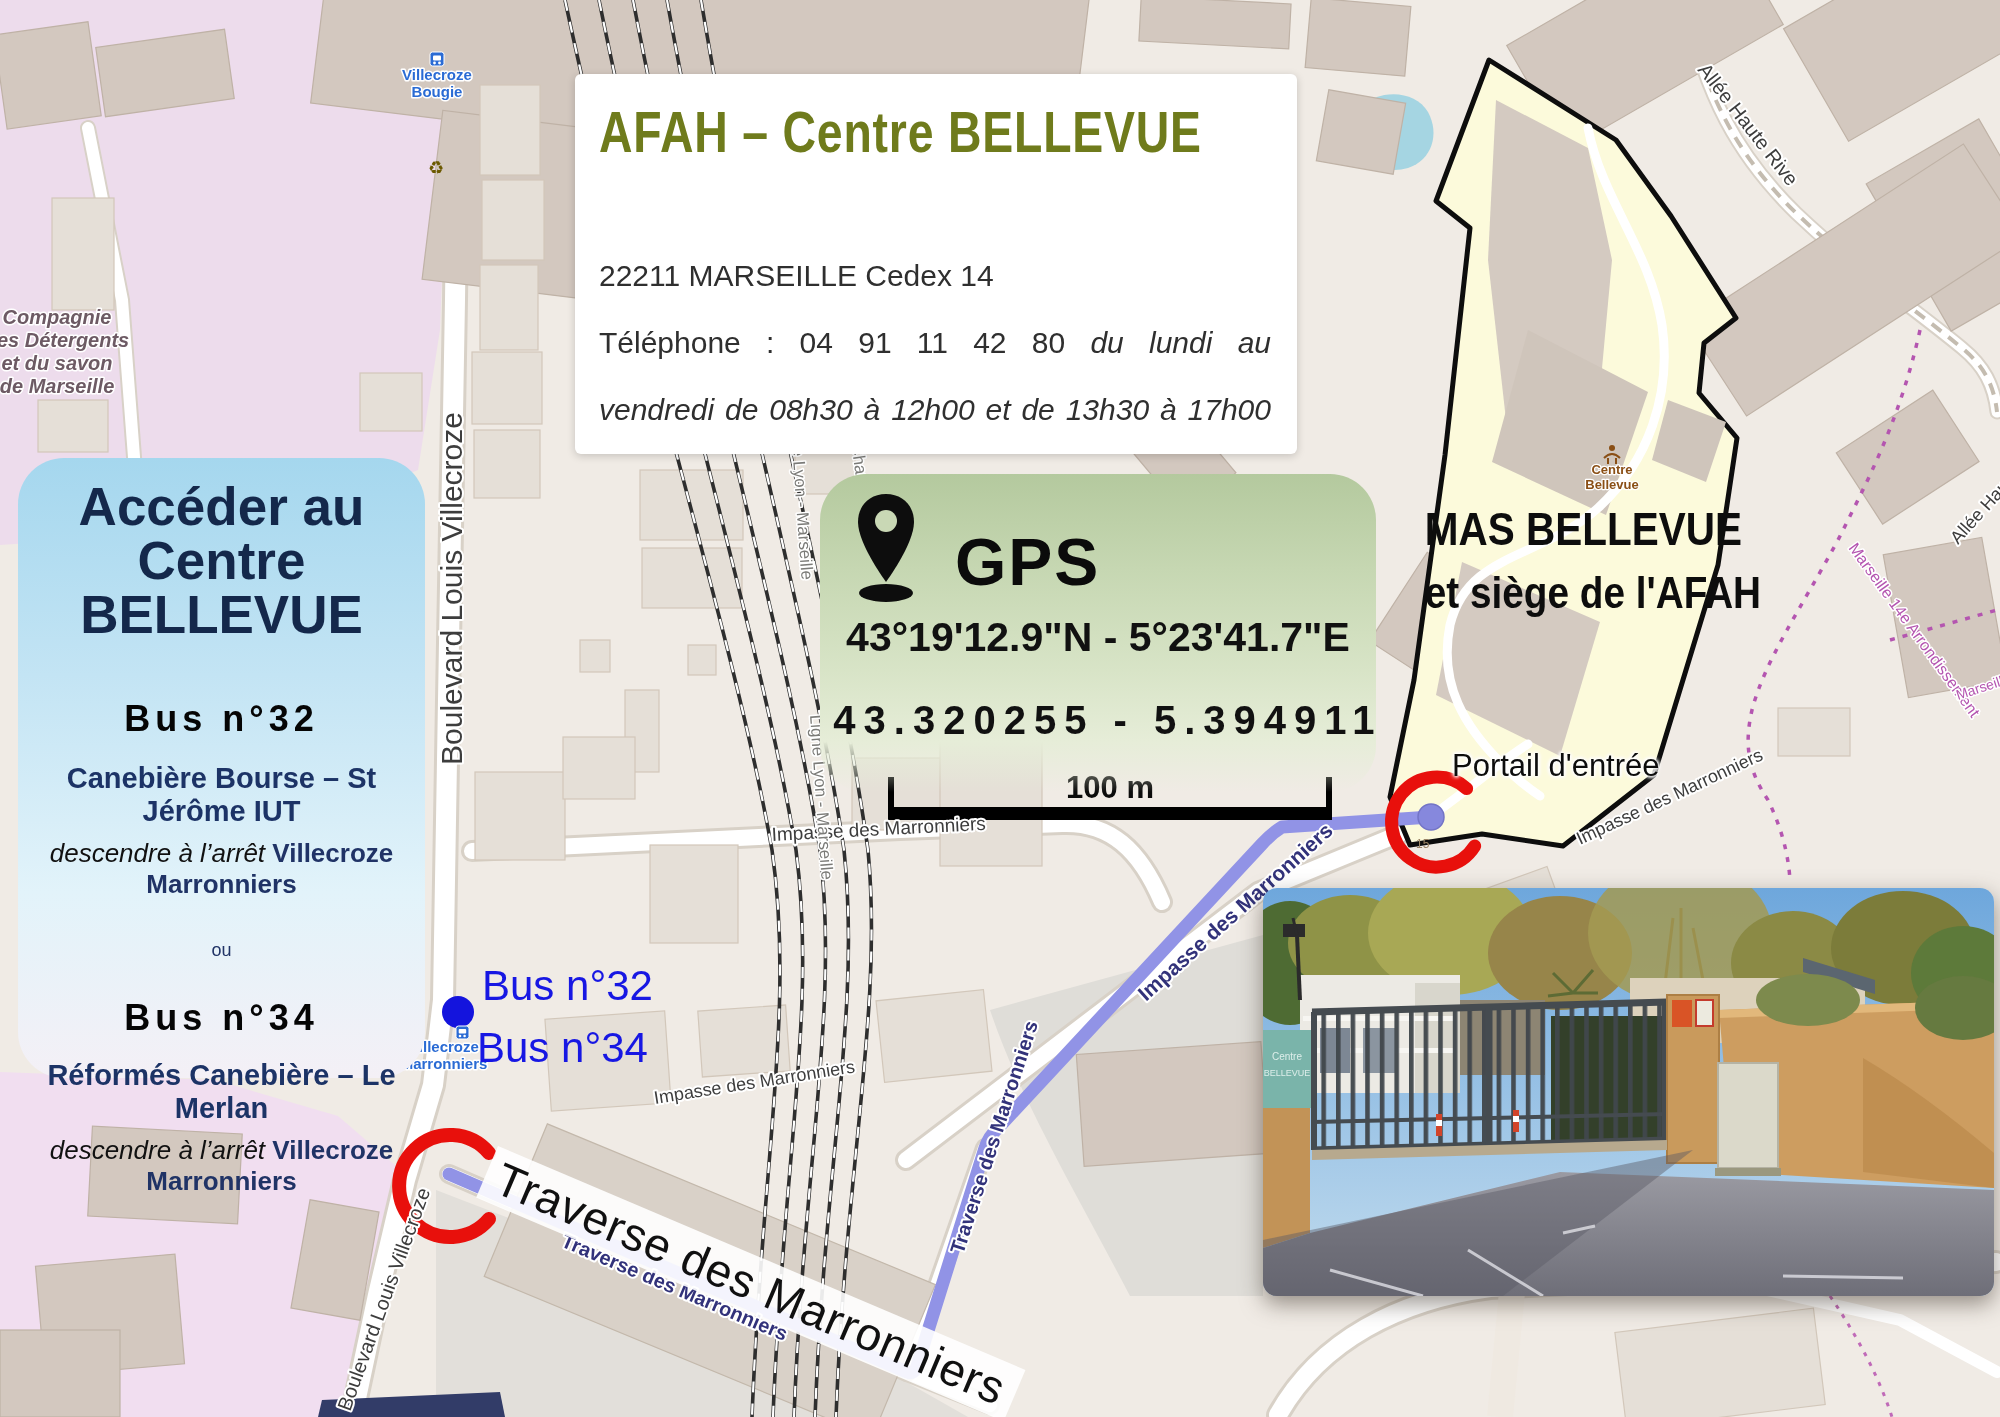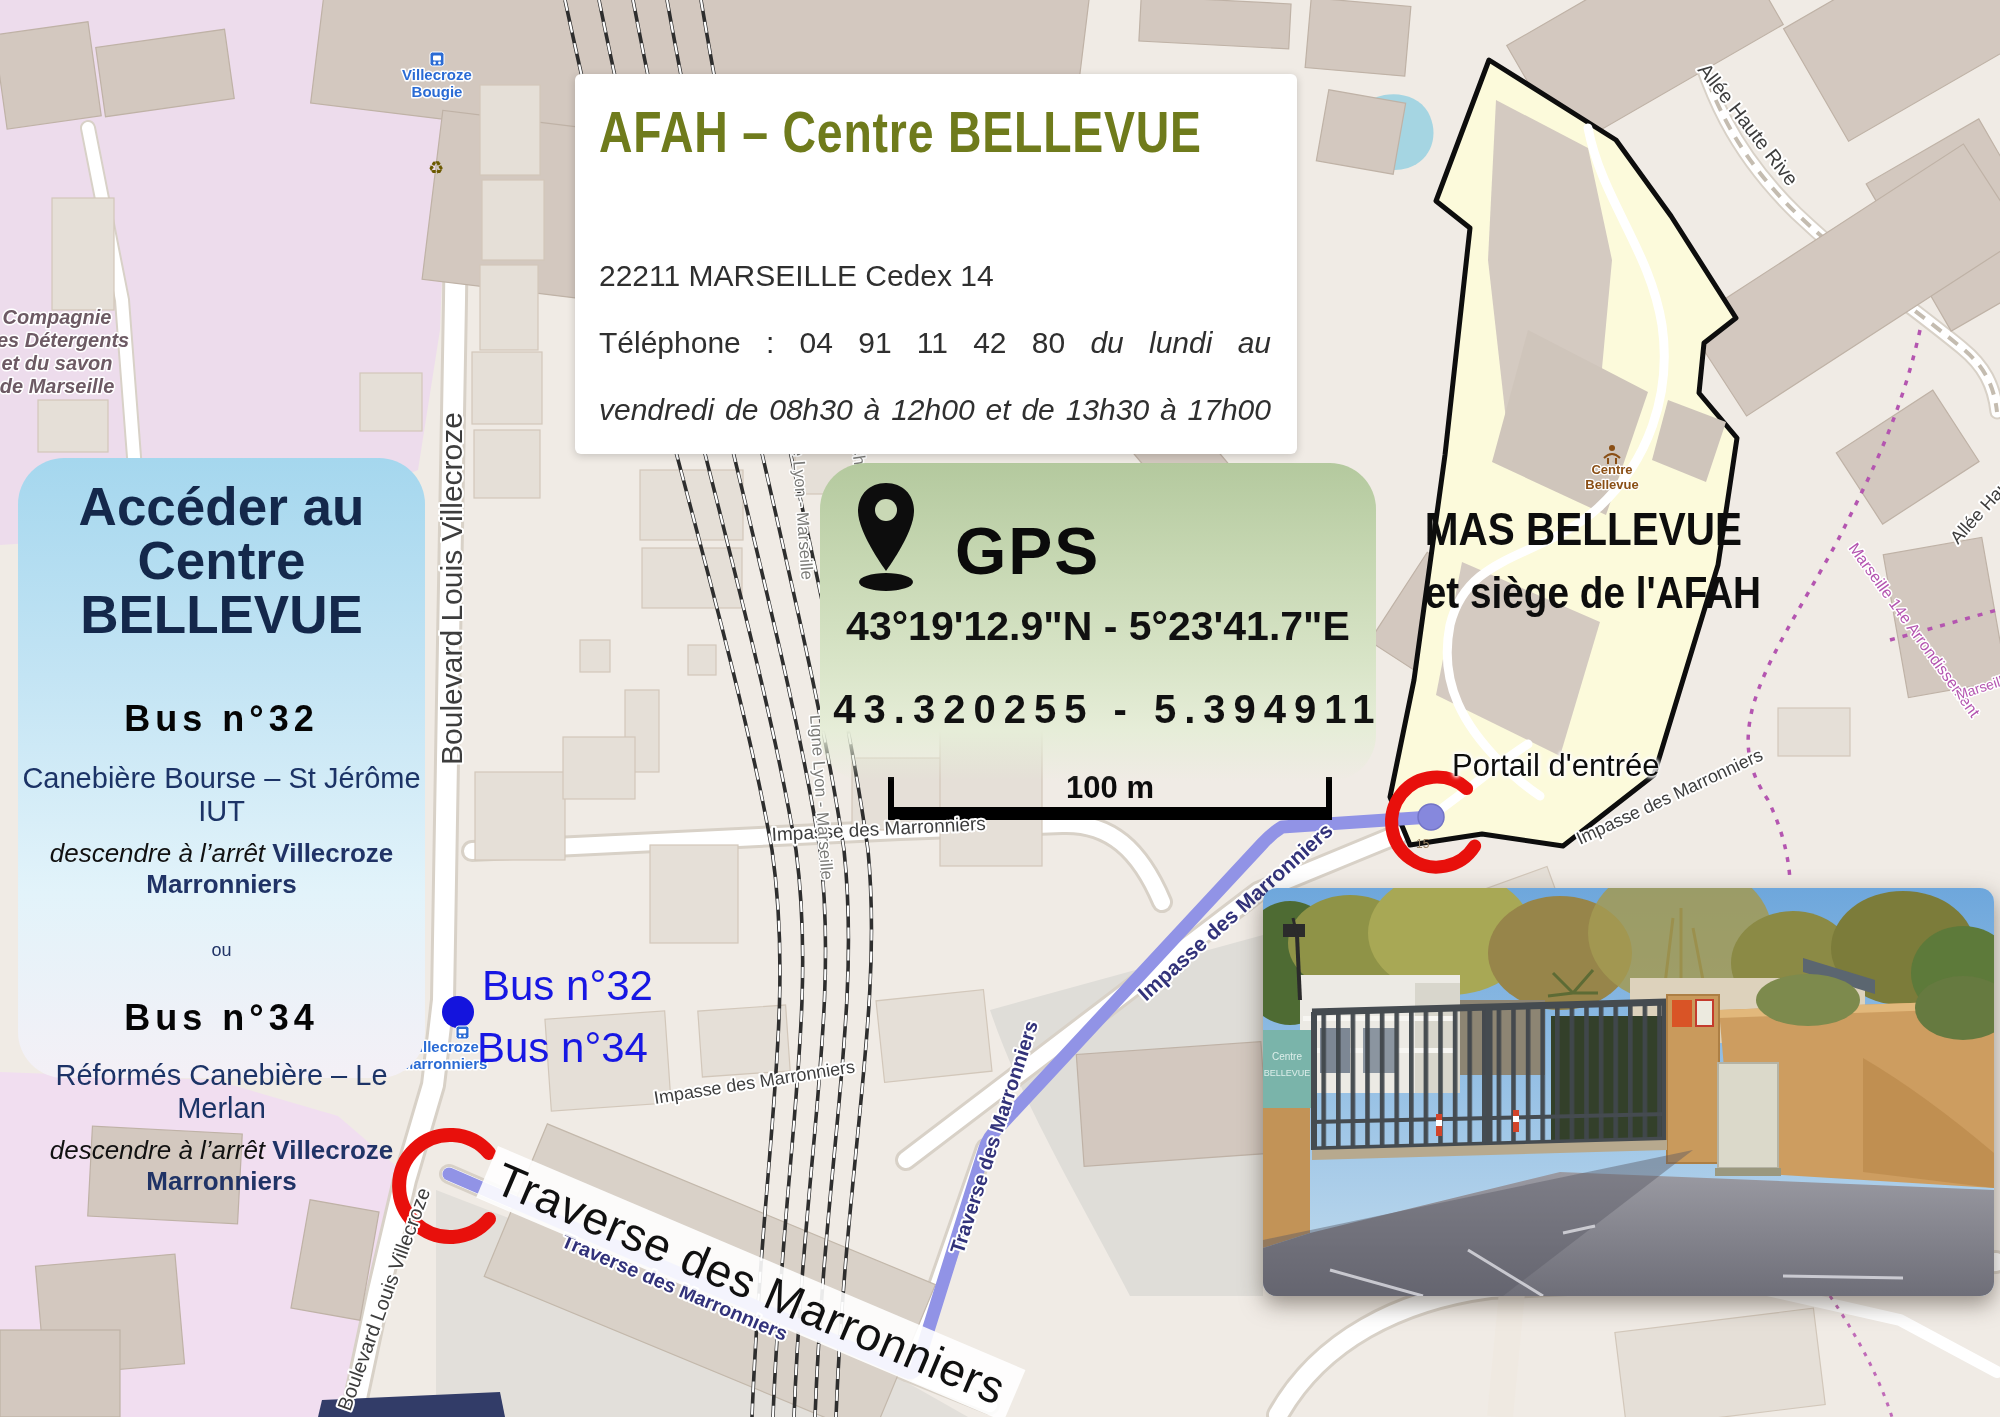--- a/index.html
+++ b/index.html
@@ -25,34 +25,34 @@
 
   
   .info-box{position:absolute;left:575px;top:74px;width:722px;height:380px;background:#fff;
             border-radius:6px;box-shadow:0 2px 8px rgba(0,0,0,.18);z-index:40;}
   .info-title{position:absolute;left:24px;top:24px;font-size:58px;font-weight:bold;color:#6f7b1c;
               transform:scaleX(.8);transform-origin:left center;white-space:nowrap;letter-spacing:1px;}
   .info-line{position:absolute;left:24px;right:26px;color:#2f2f2f;font-size:30px;white-space:nowrap;}
   .info-just{white-space:normal;text-align:justify;text-align-last:justify;}
   .it{font-style:italic;}
 
-  .gps-box{position:absolute;left:820px;top:463px;width:556px;height:318px;border-radius:46px;z-index:30;
+  .gps-box{position:absolute;left:820px;top:474px;width:556px;height:318px;border-radius:46px;z-index:30;
            background:linear-gradient(180deg,#b4c99e 0%,#c6d7b2 30%,#d8e4c7 62%,#e6edd8 84%,rgba(233,239,221,0) 100%);}
   .gps-head{position:absolute;left:135px;top:50px;font-size:66px;font-weight:bold;color:#0b0b0b;letter-spacing:2px;}
   .gps-pin{position:absolute;left:33px;top:18px;}
   .gps-dms{position:absolute;left:0;top:140px;width:100%;text-align:center;font-size:41px;font-weight:bold;color:#111;}
   .gps-dec{position:absolute;left:10px;top:224px;width:100%;text-align:center;font-size:40px;font-weight:600;
            letter-spacing:8px;color:#111;}
 
   .bus-box{position:absolute;left:18px;top:458px;width:407px;height:620px;border-radius:46px;z-index:30;
            background:linear-gradient(180deg,#a5d7ee 0%,#c3e4f4 35%,#e2f3fa 70%,#f4f0f6 100%);
            text-align:center;color:#16294f;}
   .bus-box .t{font-size:53px;font-weight:bold;line-height:54px;color:#14284b;}
   .bus-box .bt{font-size:36px;font-weight:bold;color:#050505;letter-spacing:5px;}
-  .bus-box .br{font-size:29px;font-weight:normal;color:#1c3366;}
+  .bus-box .br{font-size:29px;font-weight:bold;color:#1c3366;}
   .bus-box .bs{font-size:26px;color:#111;}
   .bus-box .bs .sn{font-style:normal;font-weight:bold;color:#203366;}
   .bus-box .ou{font-size:18px;font-weight:normal;color:#203366;}
 
   .olabel{position:absolute;white-space:nowrap;z-index:45;}
   .bus-map-label{font-size:42px;color:#1717e3;}
   .portal-label{font-size:31px;color:#0d0d0d;
       text-shadow:0 0 4px #fff,0 0 4px #fff,0 0 6px #fff,1px 1px 3px #fff,-1px -1px 3px #fff;}
   .mas{width:330px;text-align:center;color:#0d0d0d;font-weight:600;transform:scaleX(.88);}
   .trav-big{font-size:46px;color:#101010;background:rgba(255,255,255,.9);padding:1px 12px;

